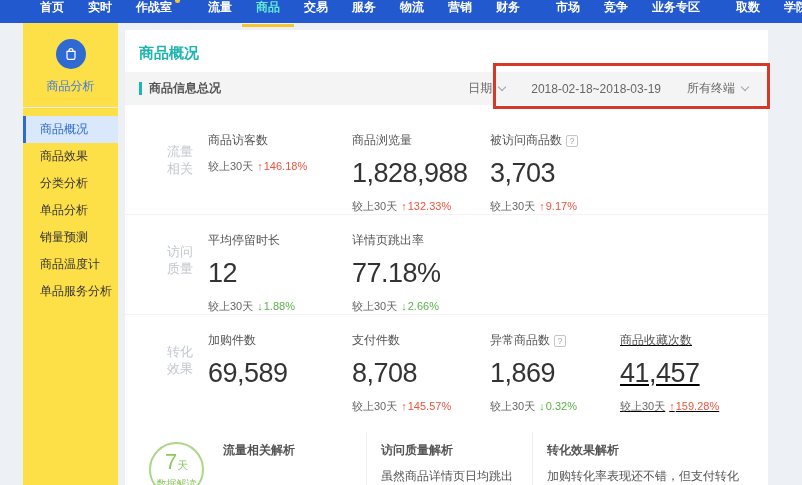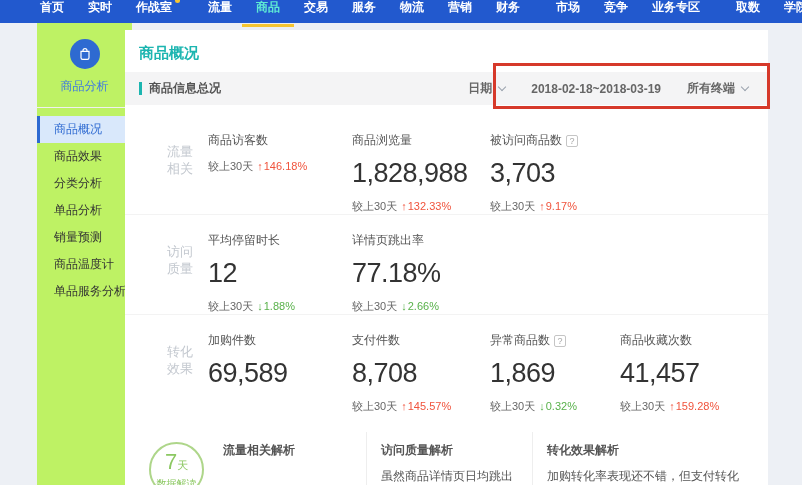--- a/index.html
+++ b/index.html
@@ -10,49 +10,49 @@
   .topnav { height:23px; background:#2259ce; display:flex; align-items:center;
     color:#fff; font-size:12px; font-weight:bold; padding-left:28px; }
   .nav-item { position:relative; height:31px; line-height:23px; padding:0 12px; cursor:pointer; white-space:nowrap; }
   .nav-item.active { color:#5eead4; }
   .nav-underline { position:absolute; left:50%; transform:translateX(-50%); bottom:0;
     width:52px; height:3px; background:#f6c531; }
   .nav-dot { position:absolute; top:2px; right:4px; width:5px; height:5px; border-radius:50%; background:#f6c531; }
   .vdiv { width:1px; height:12px; background:rgba(255,255,255,.45); margin:0 6px; }
 
   
-  .sidebar { position:absolute; left:37px; top:23px; width:95px; height:462px; background:#bef264; }
+  .sidebar { position:absolute; left:23px; top:23px; width:95px; height:462px; background:#fde047; }
   .side-head { text-align:center; padding-top:16px; padding-bottom:12px; border-bottom:1px solid #f0f0f0; }
   .icon-circle { width:30px; height:30px; border-radius:50%; background:#2e6ad1; margin:0 auto;
     display:flex; align-items:center; justify-content:center; }
   .side-title { margin-top:9px; font-size:12px; color:#3f7ae0; }
   .side-menu { list-style:none; margin-top:8px; }
   .side-menu li { height:27px; line-height:27px; font-size:12px; color:#333;
     padding-left:14px; border-left:3px solid transparent; cursor:pointer; }
   .side-menu li.active { background:#d9e8fb; color:#2e6ad1; border-left-color:#2e6ad1; }
 
   
   .card { position:absolute; left:125px; top:30px; width:643px; height:455px; background:#fff; }
   .page-title { font-size:15px; font-weight:bold; color:#1cb5b0; padding:14px 0 0 14px; height:42px; }
   .section-bar { height:33px; background:#f4f4f5; display:flex; align-items:center;
     padding:0 20px 0 14px; font-size:12px; color:#555; }
   .tick { width:3px; height:13px; background:#1cb5b0; margin-right:7px; }
   .section-title { font-weight:bold; }
-  .filters { margin-left:auto; display:flex; align-items:center; gap:26px; color:#666;font-weight:bold; }
+  .filters { margin-left:auto; display:flex; align-items:center; gap:26px; color:#666; }
   .filter-item { display:flex; align-items:center; cursor:pointer; }
   .chevron { width:6px; height:6px; border-right:1.4px solid #9aa2ad; border-bottom:1.4px solid #9aa2ad;
     transform:rotate(45deg); display:inline-block; margin-left:7px; margin-bottom:3px; }
 
   
   .rows { margin-top:10px; }
   .mrow { display:flex; height:100px; padding-left:40px; border-bottom:1px solid #f3f3f3; }
   .mrow:last-child { border-bottom:none; height:105px; }
   .grp { width:30px; margin-top:28px; font-size:13px; color:#c3c8cf; line-height:17px; text-align:center; }
   .metric { padding-top:17px; margin-left:13px; }
-  .m0 { width:131px; } .m1 { width:125px; } .m2 { width:117px; } .m3 { width:135px; }
+  .m0 { width:131px; } .m1 { width:125px; } .m2 { width:117px; } .m3 { width:135px;text-decoration:underline; }
   .m-label { font-size:12px; color:#555; display:flex; align-items:center; }
   .help { display:inline-block; margin-left:4px; width:12px; height:12px; line-height:11px;
     border:1px solid #c5c5c5; border-radius:2px; color:#a8a8a8; font-size:9px; text-align:center; cursor:pointer; }
   .m-value { font-size:27px; color:#333; margin-top:9px; letter-spacing:-0.5px; }
   .m-change { font-size:11px; color:#666; margin-top:10px; }
   .m-change .pct { margin-left:4px; }
   .up { color:#f0533c;margin-top:28px; } .down { color:#58b14a; }
   .arrow { font-style:normal; margin-right:1px; }
 
   

